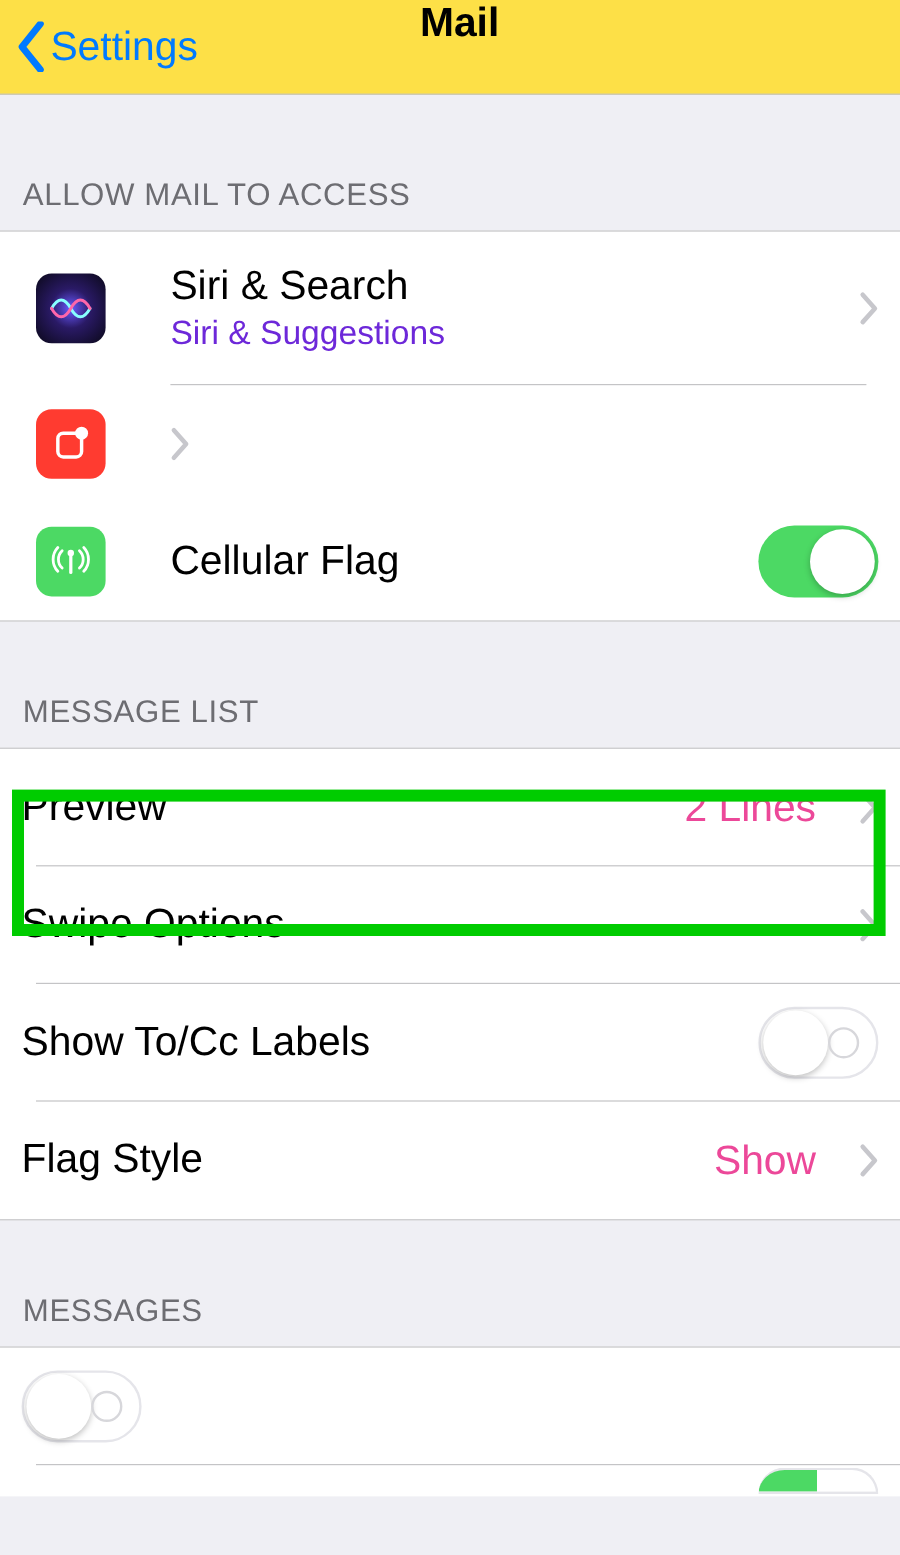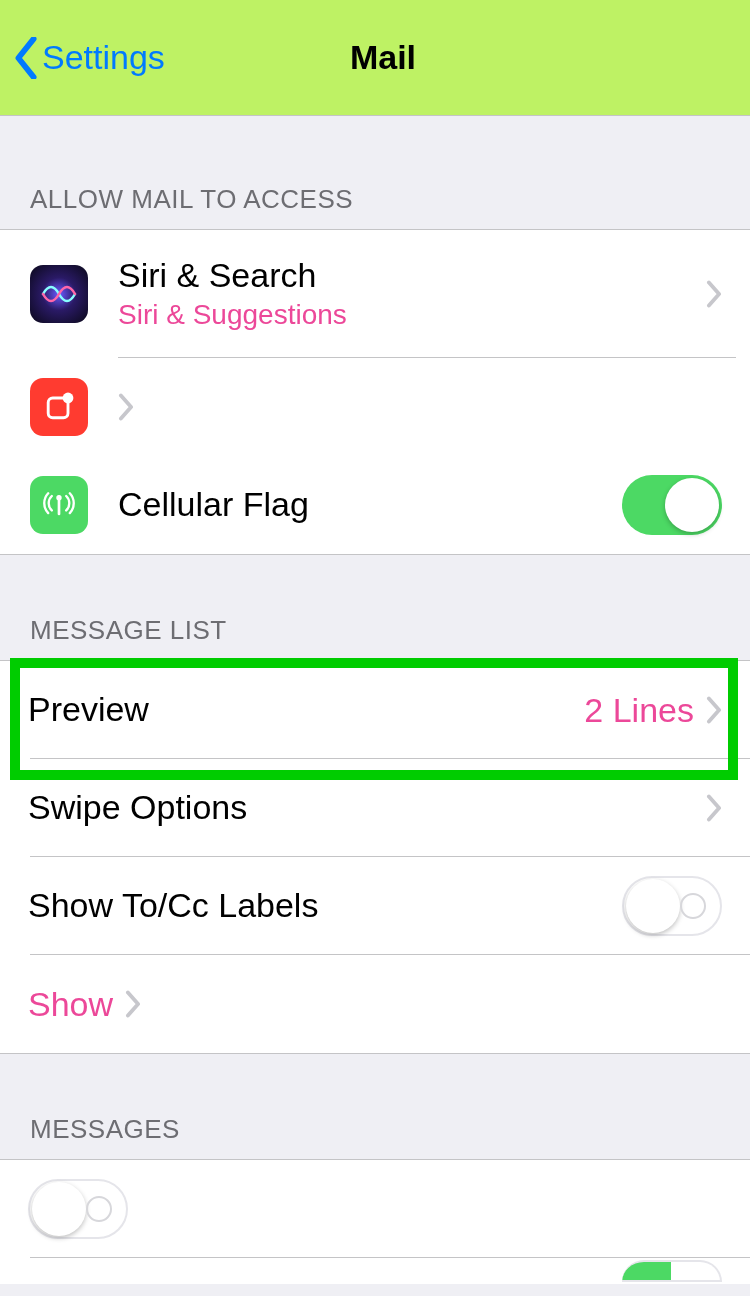--- a/index.html
+++ b/index.html
@@ -12,26 +12,25 @@
     width: 750px;
     height: 1296px;
     background: #efeff4;
     font-family: -apple-system, "Helvetica Neue", Helvetica, Arial, sans-serif;
     overflow: hidden;
     color: #000;
   }
 
   
   .header {
-    height: 116px;
-    background: #bef264;
+    height: 79px;
+    background: #fde047;
     border-bottom: 1px solid #c4c4c6;
     position: relative;
     display: flex;
-    align-items: center;
   }
   .back {
     display: flex;
     align-items: center;
     color: #007aff;
     font-size: 34px;
     padding-left: 14px;
     gap: 4px;
     cursor: pointer;
   }
@@ -44,37 +43,38 @@
     font-weight: 600;
     pointer-events: none;
   }
 
   
   .section-header {
     font-size: 26px;
     color: #6d6d72;
     letter-spacing: 0.5px;
     text-transform: uppercase;
-    padding: 0 30px 14px 30px;
+    padding: 0 30px 14px 19px;
   }
   .gap-lg { height: 68px; }
   .gap-md { height: 60px; }
 
   
   .group {
     background: #fff;
     border-top: 1px solid #c4c4c6;
     border-bottom: 1px solid #c4c4c6;
   }
   .row {
     display: flex;
     align-items: center;
     min-height: 98px;
-    padding: 0 28px;
-    position: relative;
+    padding: 0 18px;
+    position: relative;
+    gap: 24px;
   }
   .row.with-icon { padding-left: 30px; }
   .row .content {
     flex: 1;
     display: flex;
     flex-direction: column;
     justify-content: center;
     min-height: 98px;
     position: relative;
   }
@@ -94,21 +94,21 @@
   .icon {
     width: 58px; height: 58px;
     border-radius: 13px;
     margin-right: 30px;
     flex-shrink: 0;
     display: flex;
     align-items: center;
     justify-content: center;
   }
   .label-main { font-size: 34px; color: #000; line-height: 1.15; }
-  .label-sub  { font-size: 28px; color: #ec4899; margin-top: 4px; line-height: 1.15; }
+  .label-sub  { font-size: 28px; color: #6d28d9; margin-top: 4px; line-height: 1.15; }
   .value      { font-size: 34px; color: #ec4899; margin-right: 12px; }
 
   
   .chevron {
     width: 16px; height: 28px;
     flex-shrink: 0;
     color: #c7c7cc;
   }
 
   
@@ -243,20 +243,21 @@
 
   <div class="row">
     <div class="label-main" style="flex:1">Show To/Cc Labels</div>
     <div class="switch off">
         <div class="knob"></div>
       </div>
     <div class="sep-full"></div>
   </div>
 
   <div class="row">
+    <div class="label-main" style="flex:1">Flag Style</div>
     <div class="value">Show</div>
     <svg class="chevron" viewBox="0 0 12 22">
         <polyline points="2,2 10,11 2,20" stroke="currentColor" stroke-width="3" fill="none" stroke-linecap="round" stroke-linejoin="round"></polyline>
       </svg>
   </div>
 
 </div>
 
 <div class="gap-md"></div>
 <div class="section-header">MESSAGES</div>

